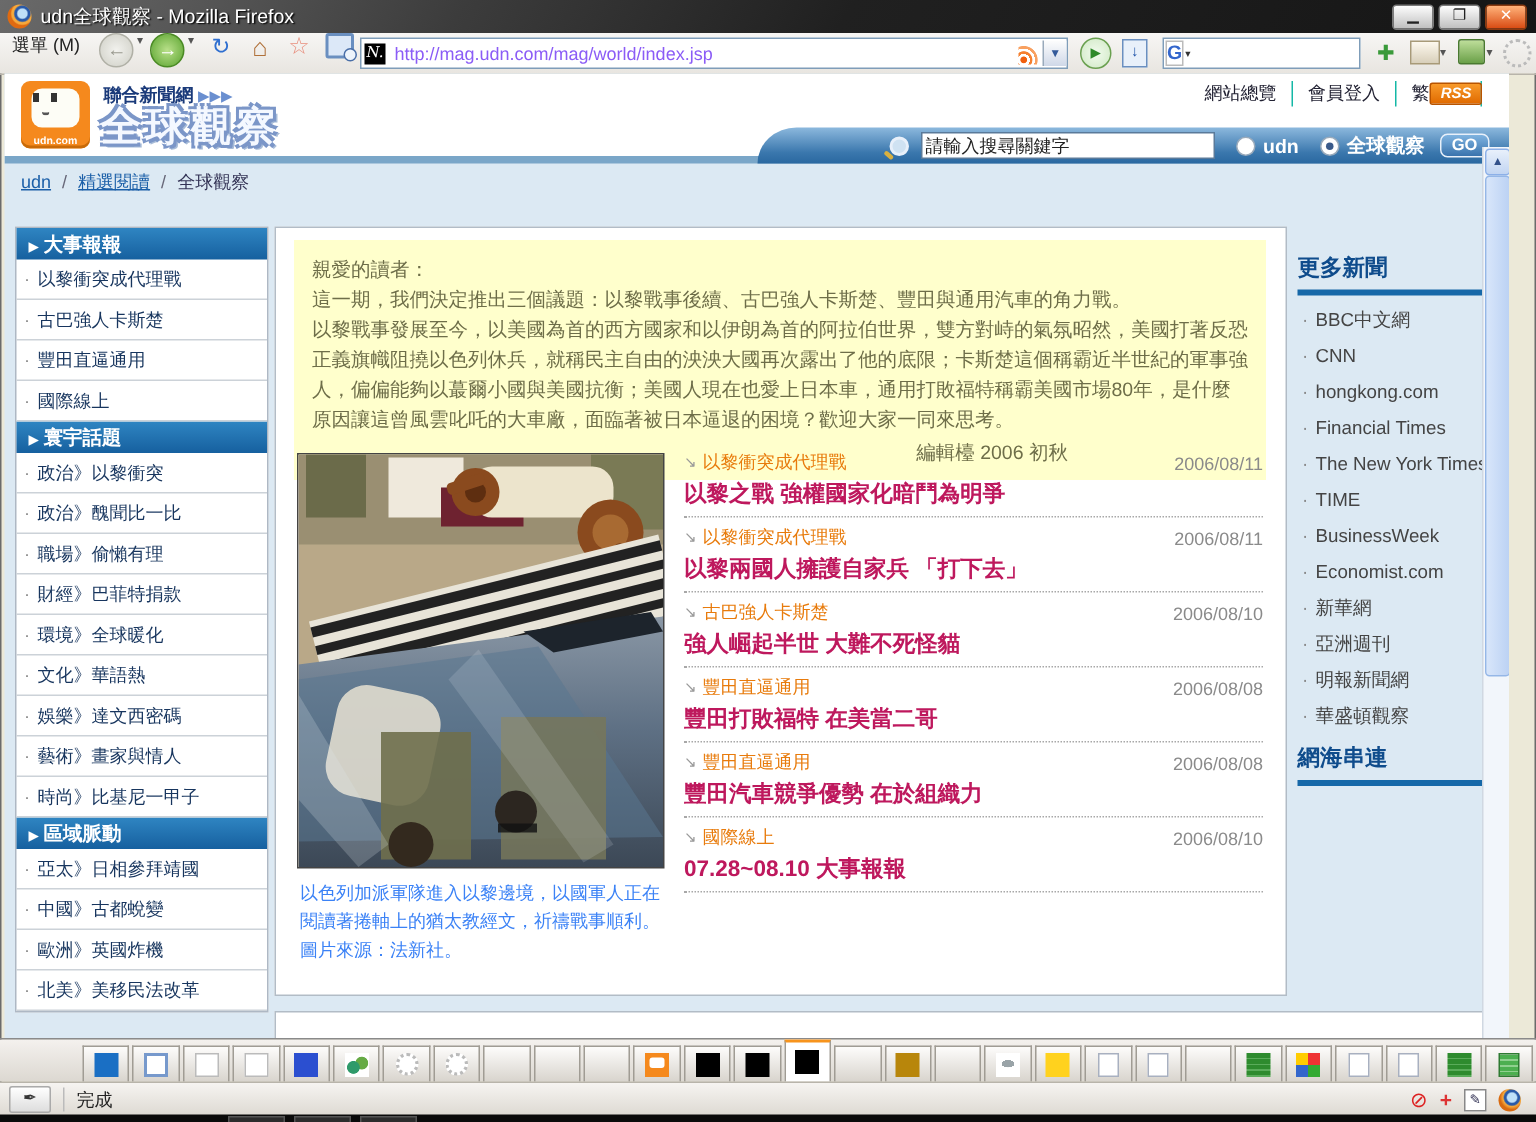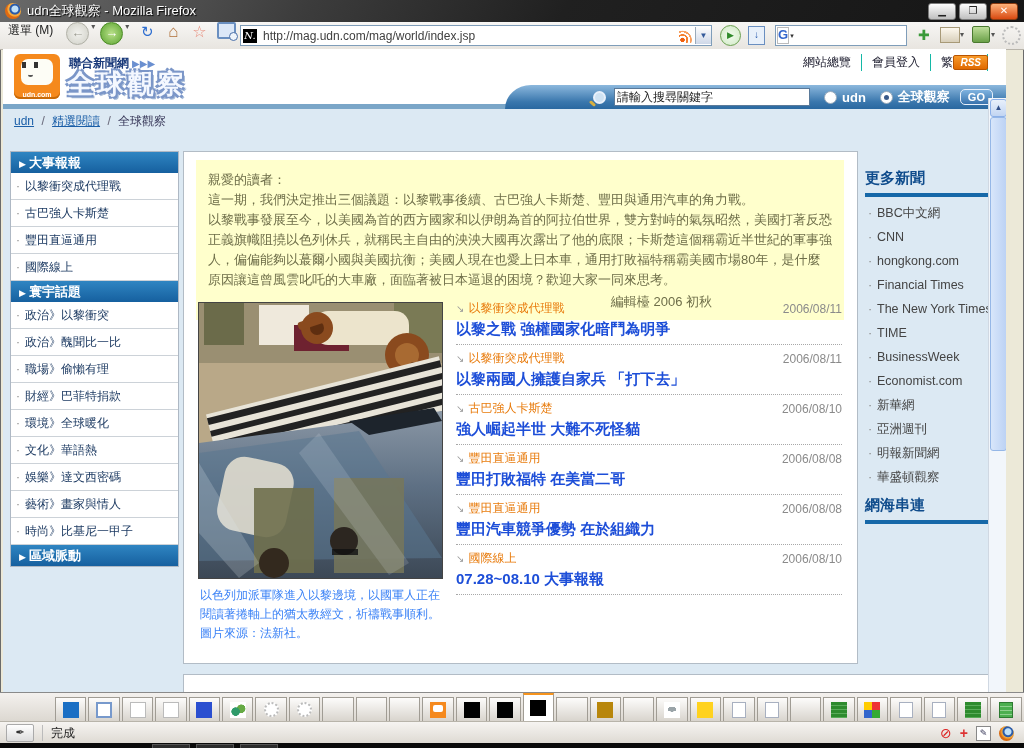--- a/index.html
+++ b/index.html
@@ -32,21 +32,21 @@
   .reload{color:#2f6fd0;}
   .home{color:#b0713a;font-size:17px;}
   .star{color:#e88f7e;font-size:16px;}
   .hist{width:15px;height:13px;background:#dce8f8;border:2px solid #6a8fc0;border-radius:2px;margin-left:8px;position:relative;}
   .hist::after{content:"";position:absolute;right:-4px;bottom:-4px;width:7px;height:7px;border-radius:50%;
     background:#eef4fb;border:1px solid #4a6fa8;}
   #urlbar{position:absolute;left:240px;top:3px;width:470px;height:19px;background:#fff;
     border:1px solid #7f9db9;display:flex;align-items:center;}
   .urlfav{width:14px;height:14px;background:#000;color:#fff;font-family:"DejaVu Serif",serif;
     font-style:italic;font-size:10px;line-height:14px;text-align:center;margin:0 4px 0 2px;}
-  #urlbar input{border:0;outline:0;flex:1;font-size:12px;font-family:"Liberation Sans","DejaVu Sans",sans-serif;color:#404040;background:transparent;}
+  #urlbar input{border:0;outline:0;flex:1;font-size:12px;font-family:"Liberation Sans","DejaVu Sans",sans-serif;color:#8b5cf6;background:transparent;}
   .rss-waves{width:14px;height:14px;margin-right:2px;
     background:radial-gradient(circle at 25% 78%,#f06010 0 2px,transparent 2.5px),
       radial-gradient(circle at 25% 78%,transparent 4px,#f58030 4px 5.5px,transparent 6px),
       radial-gradient(circle at 25% 78%,transparent 7.5px,#f8a060 7.5px 9px,transparent 9.5px);}
   .url-drop{width:15px;height:17px;background:linear-gradient(#fdfdfd,#cfd8e8);border-left:1px solid #9ab;
     font-size:8px;color:#345a9a;text-align:center;line-height:17px;}
   .go-play{position:absolute;left:720px;top:3px;width:19px;height:19px;border-radius:50%;
     background:radial-gradient(#f2fbee,#cfe8c4);border:1px solid #6aa050;color:#2f8a2a;
     font-size:9px;text-align:center;line-height:19px;}
   .dl-ico{position:absolute;left:748px;top:4px;width:15px;height:17px;background:#e8f0fa;
@@ -114,21 +114,21 @@
   .letter p{margin:0;}
   .letter .sig{text-align:right;padding-right:120px;margin-top:2px;}
   .photo{position:absolute;left:14px;top:150px;width:243px;height:275px;border:1px solid #444;}
   .caption{position:absolute;left:16px;top:434px;width:246px;font-size:12px;line-height:19px;color:#3b82f6;}
   #articles{position:absolute;left:272px;top:148px;width:386px;}
   .art{margin-bottom:5px;border-bottom:1px dotted #a8a8a8;padding-bottom:5px;}
   .art .row1{display:flex;align-items:center;font-size:12px;}
   .cat-arrow{color:#999;font-size:10px;margin-right:4px;}
   .art .cat{color:#e87b0c;flex:1;}
   .art .date{color:#8a8a8a;}
-  .art .title{font-size:15px;font-weight:bold;color:#1d4ed8;margin-top:3px;}
+  .art .title{font-size:15px;font-weight:bold;color:#be185d;margin-top:3px;}
   
   #rcol{position:absolute;left:862px;top:110px;width:140px;font-size:12.5px;}
   .rhead{font-size:15px;font-weight:bold;color:#0f4c8c;margin-top:10px;}
   .runder{width:133px;height:4px;background:#1668a8;margin:5px 0 8px 0;}
   .rlink{position:relative;padding-left:12px;margin-bottom:7px;color:#444;line-height:17px;}
   .rlink::before{content:"·";position:absolute;left:3px;color:#888;}
   .box2{position:absolute;left:180px;top:625px;width:823px;height:30px;background:#fff;border:1px solid #b2bcc6;}
   
   #scrollbar{position:absolute;right:0px;top:49px;width:17px;height:643px;background:#f2f6fb;
     border-left:1px solid #d0d8e2;}
@@ -309,20 +309,31 @@
               <div class="side-item">娛樂》達文西密碼</div>
             </div><div style="display: contents;">
               <div class="side-item">藝術》畫家與情人</div>
             </div><div style="display: contents;">
               <div class="side-item">時尚》比基尼一甲子</div>
             </div></div>
         </div>
       </div><div style="display: contents;">
         <div>
           <div class="sec-head">區域脈動</div>
+          <div>
+            
+          <div style="display: contents;">
+              <div class="side-item">亞太》日相參拜靖國</div>
+            </div><div style="display: contents;">
+              <div class="side-item">中國》古都蛻變</div>
+            </div><div style="display: contents;">
+              <div class="side-item">歐洲》英國炸機</div>
+            </div><div style="display: contents;">
+              <div class="side-item">北美》美移民法改革</div>
+            </div></div>
         </div>
       </div></div>
 
     <div id="mainbox">
 
       <div class="letter">
         <div>
           
         <div style="display: contents;"><p>親愛的讀者：</p></div><div style="display: contents;"><p>這一期，我們決定推出三個議題：以黎戰事後續、古巴強人卡斯楚、豐田與通用汽車的角力戰。</p></div><div style="display: contents;"><p>以黎戰事發展至今，以美國為首的西方國家和以伊朗為首的阿拉伯世界，雙方對峙的氣氛昭然，美國打著反恐正義旗幟阻撓以色列休兵，就稱民主自由的泱泱大國再次露出了他的底限；卡斯楚這個稱霸近半世紀的軍事強人，偏偏能夠以蕞爾小國與美國抗衡；美國人現在也愛上日本車，通用打敗福特稱霸美國市場80年，是什麼原因讓這曾風雲叱吒的大車廠，面臨著被日本逼退的困境？歡迎大家一同來思考。</p></div></div>
         <p class="sig">編輯檯 2006 初秋</p>

